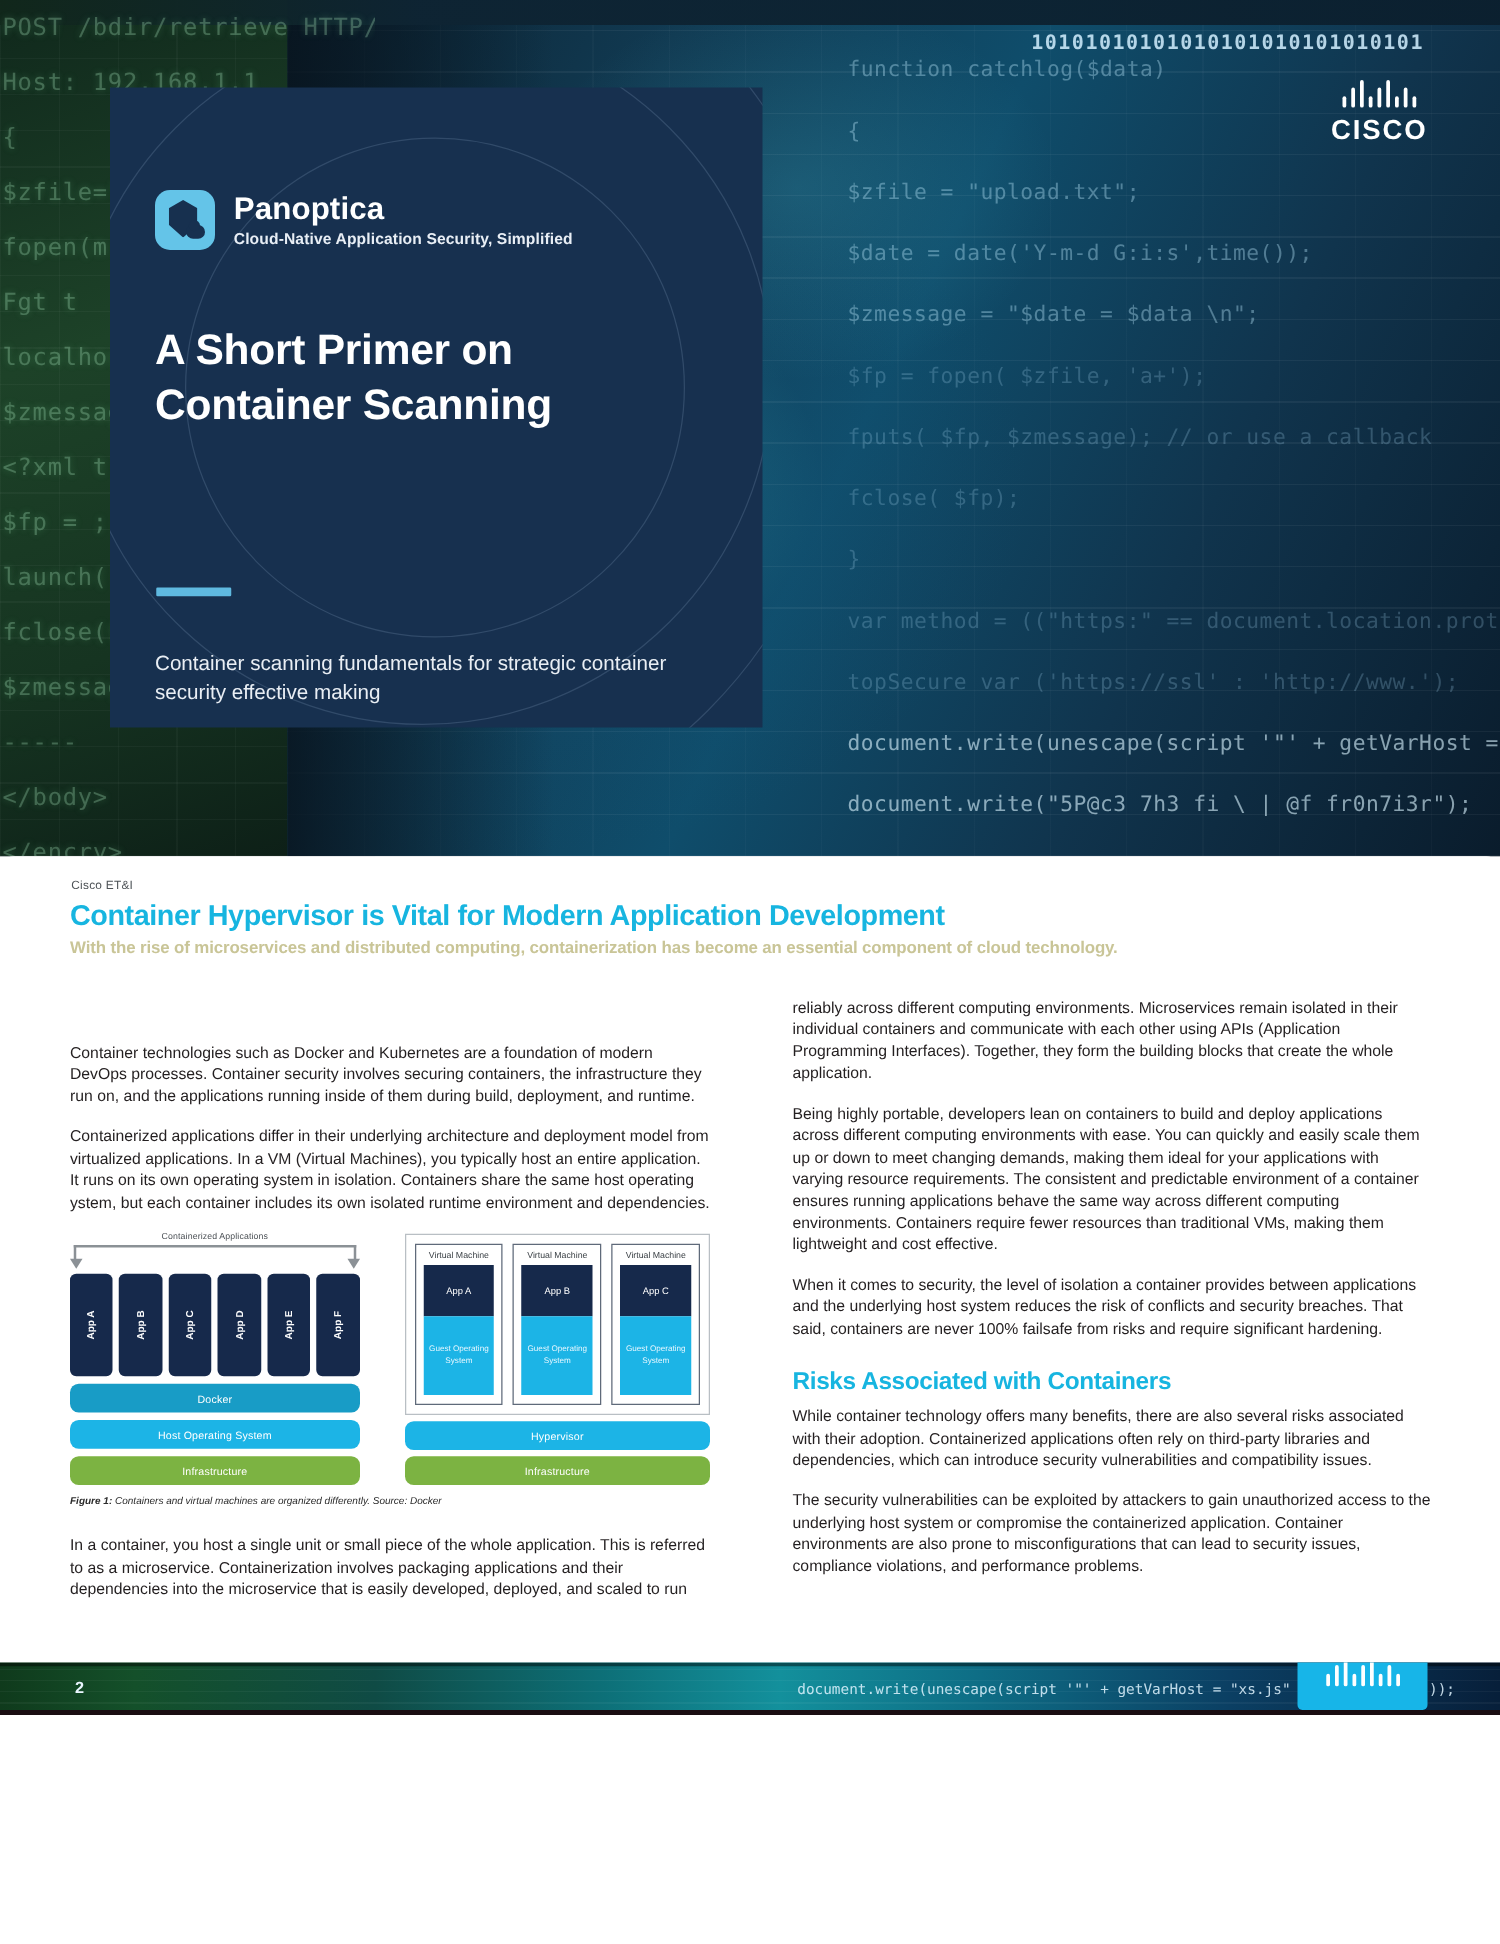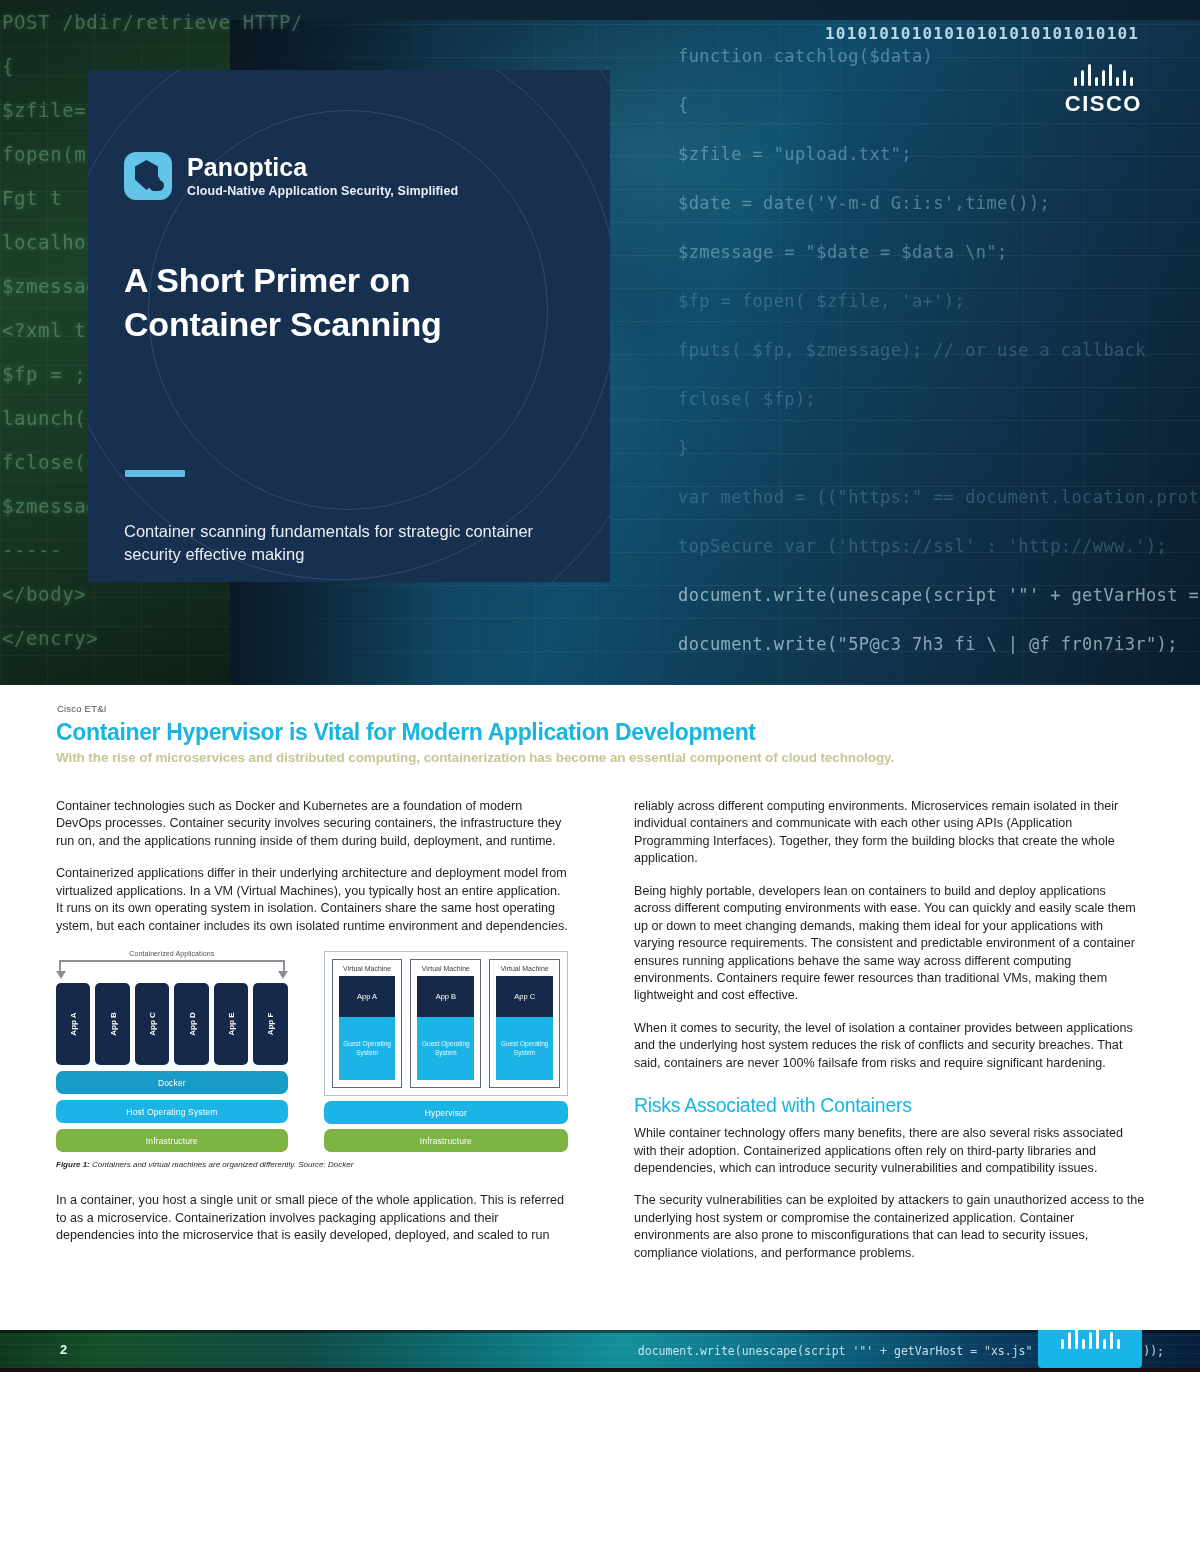--- a/index.html
+++ b/index.html
@@ -140,29 +140,29 @@
     position: absolute; left: 56px; top: 34px;
     font-size: 23px; font-weight: bold; color: #17b5e0; letter-spacing: -.35px;
   }
   .deck {
     position: absolute; left: 56px; top: 65px; width: 1060px;
     font-size: 13.5px; font-weight: bold; color: #c9c597; letter-spacing: -.1px;
   }
 
   .cols { position: absolute; left: 56px; top: 113px; width: 1090px; }
   .col { position: absolute; top: 0; width: 512px; }
-  .col-l { left: 0; }
+  .col-l { left: 0; margin-top: 36px; }
   .col-r { left: 578px; }
 
   p.body {
     font-size: 12.6px; line-height: 1.385; color: #231f20;
     margin-bottom: 15px; text-align: left;
   }
   .h2 {
-    font-size: 19.5px; font-weight: normal; color: #17b5e0;
+    font-size: 19.5px; font-weight: bold; color: #17b5e0;
     margin: 22px 0 8px; letter-spacing: -.3px;
   }
 
   
   .figure { margin: 13px 0 0; position: relative; height: 228px; }
   .fig-cols { display: flex; gap: 36px; align-items: flex-end; }
   .fig-left  { width: 240px; }
   .fig-right { width: 253px; }
 
   .brace-label {
@@ -256,20 +256,21 @@
 </head>
 <body>
 
 <div class="hero">
   <div class="hero-green"></div>
   <div class="hero-blue"></div>
   <div class="hero-topstrip"></div>
 
   <div class="codelayer greencode" id="greencode">
       <div>POST /bdir/retrieve HTTP/1.1</div>
+      <div>Host: 192.168.1.1</div>
       <div>{</div>
       <div>$zfile="bia"</div>
       <div>fopen(m</div>
       <div>Fgt  t</div>
       <div>localhost:=</div>
       <div>$zmessag</div>
       <div>&lt;?xml  t</div>
       <div>$fp = ;</div>
       <div>launch(</div>
       <div>fclose($</div>

